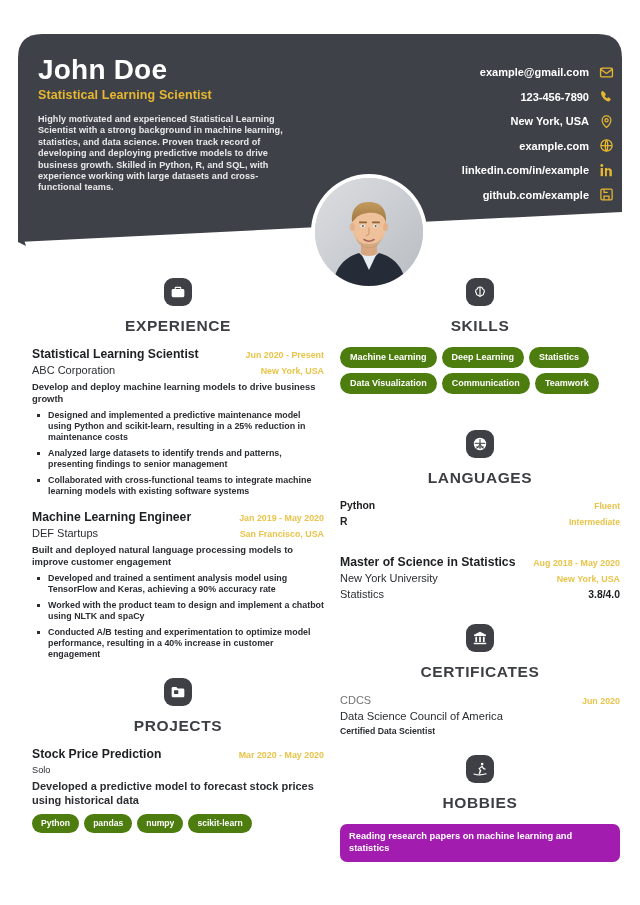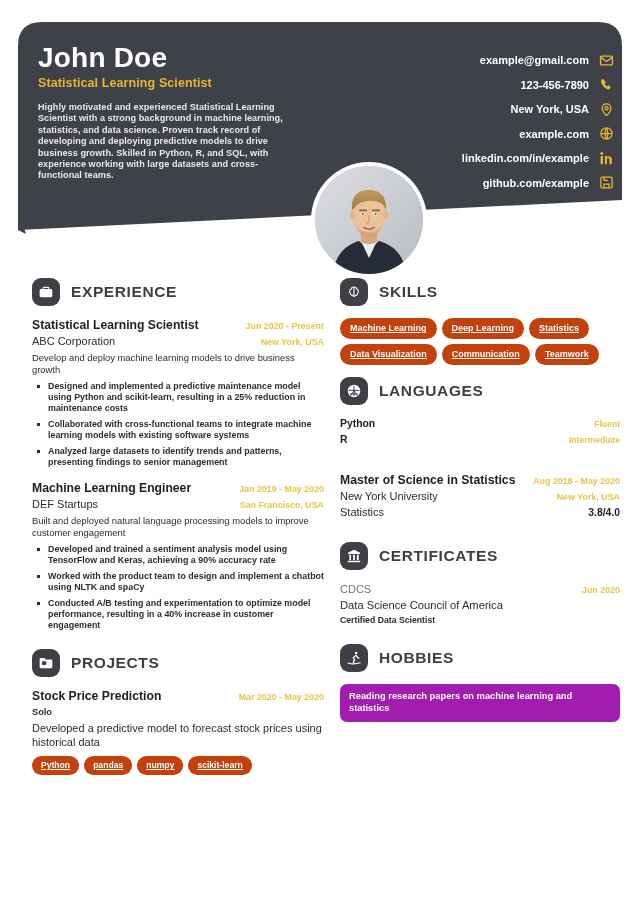--- a/index.html
+++ b/index.html
@@ -6,21 +6,21 @@
   body{
     width:640px;height:905px;
     background:#ffffff;
     font-family:"Liberation Sans", sans-serif;
     -webkit-font-smoothing:antialiased;
     overflow:hidden;
   }
   .page{position:relative;width:640px;height:905px;background:#fff;}
 
   
-  .header-wrap{position:absolute;left:0;top:4px;width:548px;height:250px;}
+  .header-wrap{position:absolute;left:0;top:16px;width:548px;height:250px;}
   .header-svg{position:absolute;left:0;top:0;}
   .header-content{position:absolute;left:0;top:0;width:640px;height:250px;}
 
   .name{
     position:absolute;left:38px;top:38px;
     color:#ffffff;font-size:28px;font-weight:bold;letter-spacing:.2px;
     line-height:32px;
   }
   .subtitle{
     position:absolute;left:38px;top:72px;
@@ -50,52 +50,52 @@
   .photo-inner{
     width:100%;height:100%;border-radius:50%;overflow:hidden;position:relative;
     background:#c9ccd1;
   }
 
   
   .col-left{position:absolute;left:32px;top:278px;width:292px;}
   .col-right{position:absolute;left:340px;top:278px;width:280px;}
 
   .sec{margin-bottom:4px;}
-  .sec-head{display:flex;align-items:center;gap:11px;margin-bottom:12px;}
+  .sec-head{display:flex;align-items:center;gap:11px;margin-bottom:12px;flex-direction:column;}
   .sec-badge{
     width:28px;height:28px;border-radius:9px;background:#3e4046;
     display:flex;align-items:center;justify-content:center;flex:0 0 28px;
   }
   .sec-title{
     color:#3c3e44;font-size:15.5px;font-weight:bold;letter-spacing:.6px;
   }
 
   
   .entry{margin-bottom:13px;}
   .e-row{display:flex;justify-content:space-between;align-items:baseline;gap:10px;}
   .e-title{color:#1d1f22;font-size:12.2px;font-weight:bold;line-height:15px;}
   .e-date{color:#e8c44a;font-size:8.9px;font-weight:bold;white-space:nowrap;line-height:15px;}
   .e-sub{color:#2b2d31;font-size:11px;line-height:15px;}
   .e-loc{color:#e8c44a;font-size:8.9px;font-weight:bold;white-space:nowrap;line-height:15px;}
-  .e-desc{color:#2b2d31;font-size:9.4px;font-weight:normal;line-height:11.6px;margin-top:2px;}
+  .e-desc{color:#2b2d31;font-size:9.4px;font-weight:bold;line-height:11.6px;margin-top:2px;}
   .e-bullets{list-style:none;margin:6px 0 0 0;padding:0;}
   .e-bullets li{
     position:relative;padding-left:16px;margin-bottom:5px;
     color:#2b2d31;font-size:8.9px;font-weight:bold;line-height:11px;
   }
   .e-bullets li:before{
     content:"";position:absolute;left:5px;top:4px;width:3px;height:3px;
     background:#2b2d31;border-radius:0;
   }
 
   
   .tags{display:flex;flex-wrap:wrap;gap:5px;margin-top:7px;}
   .tag{
-    background:#c2410c;color:#ffffff;font-size:8.6px;font-weight:bold;
-    padding:4px 9px 5px;border-radius:10px;white-space:nowrap;line-height:10px;text-decoration:underline;
+    background:#4d7c0f;color:#ffffff;font-size:8.6px;font-weight:bold;
+    padding:4px 9px 5px;border-radius:10px;white-space:nowrap;line-height:10px;
   }
   .skills-tags{display:flex;flex-wrap:wrap;gap:5px;}
   .skills-tags .tag{font-size:9px;padding:5px 10px 6px;border-radius:11px;}
 
   
   .lang-row{display:flex;justify-content:space-between;align-items:baseline;margin-bottom:2px;}
   .lang-name{color:#1d1f22;font-size:10.4px;font-weight:bold;line-height:14px;}
   .lang-level{color:#e8c44a;font-size:8.6px;font-weight:bold;line-height:14px;}
 
   .edu-gpa{color:#1d1f22;font-size:10.4px;font-weight:bold;line-height:15px;}
@@ -252,22 +252,22 @@
           <div class="e-title">Statistical Learning Scientist</div>
           <div class="e-date">Jun 2020 - Present</div>
         </div>
         <div class="e-row">
           <div class="e-sub">ABC Corporation</div>
           <div class="e-loc">New York, USA</div>
         </div>
         <div class="e-desc">Develop and deploy machine learning models to drive business growth</div>
         <ul class="e-bullets">
           <li>Designed and implemented a predictive maintenance model using Python and scikit-learn, resulting in a 25% reduction in maintenance costs</li>
+          <li>Analyzed large datasets to identify trends and patterns, presenting findings to senior management</li>
           <li>Collaborated with cross-functional teams to integrate machine learning models with existing software systems</li>
-          <li>Analyzed large datasets to identify trends and patterns, presenting findings to senior management</li>
         </ul>
       </div>
 
       <div class="entry">
         <div class="e-row">
           <div class="e-title">Machine Learning Engineer</div>
           <div class="e-date">Jan 2019 - May 2020</div>
         </div>
         <div class="e-row">
           <div class="e-sub">DEF Startups</div>
@@ -291,21 +291,21 @@
           </svg>
         </div>
         <div class="sec-title">PROJECTS</div>
       </div>
 
       <div class="entry">
         <div class="e-row">
           <div class="e-title">Stock Price Prediction</div>
           <div class="e-date">Mar 2020 - May 2020</div>
         </div>
-        <div class="e-sub" style="font-size:9.2px;font-weight:bold;">Solo</div>
+        <div class="e-sub" style="font-size:9.2px;font-weight:normal;">Solo</div>
         <div class="e-desc" style="font-size:11px;line-height:13.4px;">Developed a predictive model to forecast stock prices using historical data</div>
         <div class="tags">
           <span class="tag">Python</span>
           <span class="tag">pandas</span>
           <span class="tag">numpy</span>
           <span class="tag">scikit-learn</span>
         </div>
       </div>
     </div>
   </div>
@@ -326,21 +326,21 @@
       <div class="skills-tags">
         <span class="tag">Machine Learning</span>
         <span class="tag">Deep Learning</span>
         <span class="tag">Statistics</span>
         <span class="tag">Data Visualization</span>
         <span class="tag">Communication</span>
         <span class="tag">Teamwork</span>
       </div>
     </div>
 
-    <div class="sec" style="margin-top:12px;text-align:center;">
+    <div class="sec" style="margin-top:36px;text-align:center;">
       <div class="sec-head">
         <div class="sec-badge">
           <svg width="16" height="16" viewBox="0 0 24 24" fill="#ffffff">
             <circle cx="12" cy="12" r="9.3"></circle>
             <path d="M12 4.5v15M4 11h16M6 16.5h12" stroke="#3e4046" stroke-width="1.5" fill="none"></path>
             <path d="M12 12 L7 19 M12 12 L17 19" stroke="#3e4046" stroke-width="1.5" fill="none"></path>
           </svg>
         </div>
         <div class="sec-title">LANGUAGES</div>
       </div>

